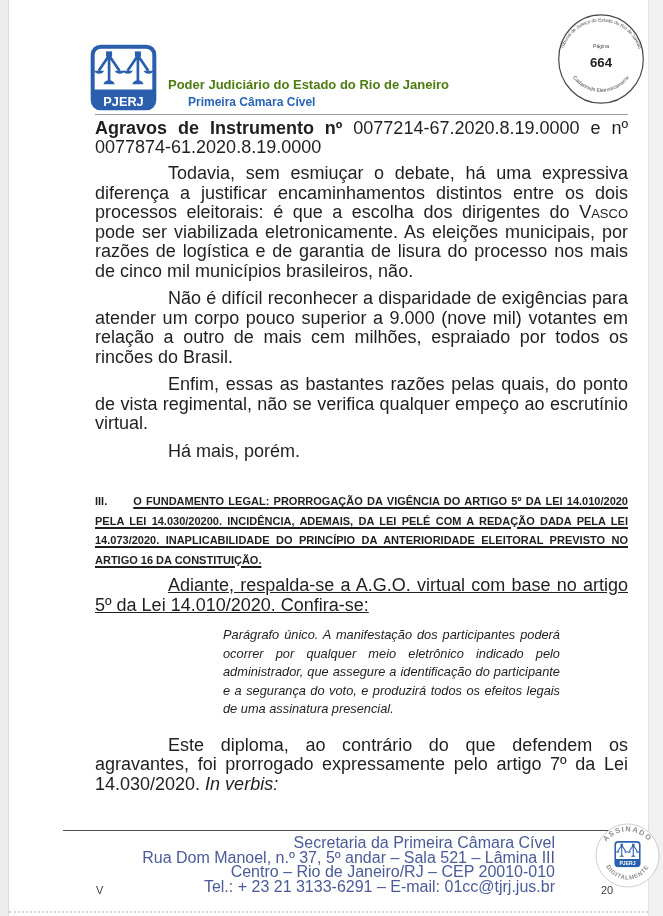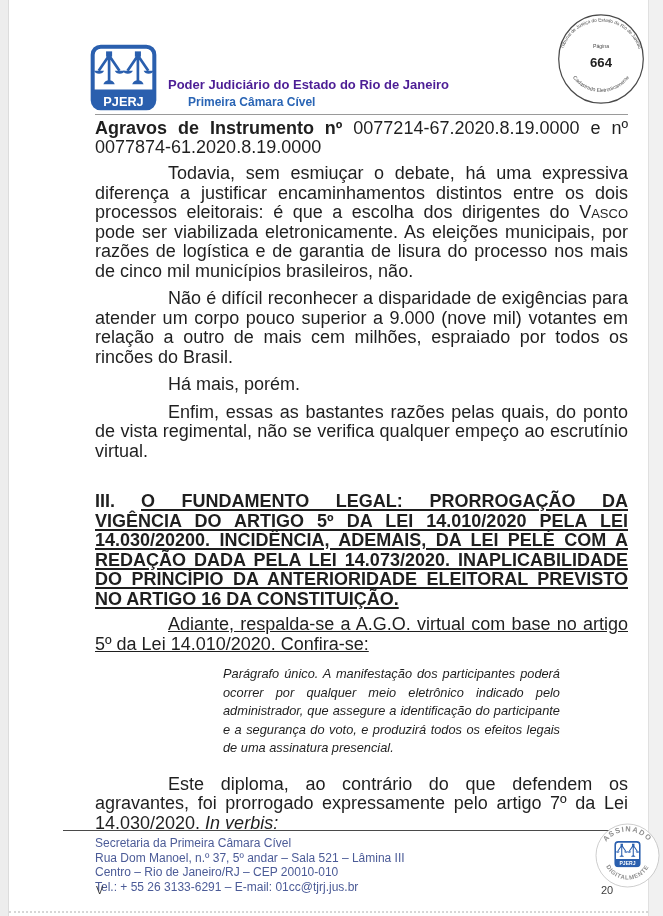--- a/index.html
+++ b/index.html
@@ -8,47 +8,47 @@
     font-family:"Liberation Sans","DejaVu Sans",sans-serif;
     color:#1f1f1f;
   }
   
   .edge-left{position:absolute;left:0;top:0;width:8px;height:916px;background:#ededed;border-right:1px solid #dcdcdc;}
   .edge-right{position:absolute;right:0;top:0;width:14px;height:916px;background:#f1f1f1;border-left:1px solid #e0e0e0;}
   .page-bottom-edge{position:absolute;left:9px;top:911px;width:639px;border-top:2px dotted #d6d6d6;}
 
   
   .logo{position:absolute;left:90px;top:44px;width:67px;height:67px;}
-  .org{position:absolute;left:168px;top:77px;font-size:13px;font-weight:bold;color:#4c1d95;white-space:nowrap;}
+  .org{position:absolute;left:168px;top:77px;font-size:13px;font-weight:bold;color:#4d7c0f;white-space:nowrap;}
   .division{position:absolute;left:168px;top:95px;font-size:12px;font-weight:bold;color:#2a65b5;white-space:nowrap;padding-left:20px;}
   .header-rule{position:absolute;left:95px;top:114px;width:533px;border-top:1px solid #9a9a9a;}
 
   
   .stamp-top{position:absolute;left:554px;top:11px;width:94px;height:96px;}
 
   
   .content{position:absolute;left:95px;top:119px;width:533px;height:712px;overflow:hidden;}
   .case{margin:0;font-size:18px;line-height:18.5px;text-align:justify;}
   .case .b{font-weight:bold;}
   .para{margin:8px 0 0;font-size:18px;line-height:19.5px;text-align:justify;text-indent:73px;}
-  .heading{margin:31px 0 0;font-size:18px;line-height:19.5px;font-weight:bold;text-align:justify;}
+  .heading{margin:31px 0 0;font-size:11px;line-height:19.5px;font-weight:bold;text-align:justify;}
   .heading + .para{margin-top:6px;text-decoration:underline;}
   .heading .prefix{margin-right:26px;}
   .quote{margin:11px 68px 0 128px;font-size:12.8px;line-height:18.5px;text-align:justify;}
   .quote + .quote{margin-top:8px;font-family:Liberation Serif, serif;}
   .quote + .para{margin-top:17px;}
   .it{font-style:italic;}
   .bi{font-style:italic;font-weight:bold;}
   .ul{text-decoration:underline;text-decoration-thickness:1.5px;text-underline-offset:2px;}
   .sc{font-variant:small-caps;}
 
   
   .footer-rule{position:absolute;left:63px;top:830px;width:567px;border-top:1.5px solid #4a4a4a;}
-  .footer-text{position:absolute;left:95px;top:836px;width:460px;text-align:left;
-    font-size:12px;line-height:14.5px;color:#4b5b97;}
+  .footer-text{position:absolute;left:95px;top:836px;width:460px;text-align:right;
+    font-size:16px;line-height:14.5px;color:#4b5b97;}
   .pm{position:absolute;top:884px;font-size:11px;color:#3c3c3c;}
   .pm-left{left:96px;}
   .pm-right{left:601px;}
   .stamp-sig{position:absolute;left:594px;top:822px;width:67px;height:67px;}
 </style>
 </head>
 <body>
 
 <svg width="0" height="0" style="position:absolute" aria-hidden="true">
   <defs>
@@ -99,35 +99,35 @@
   <text font-size="5.5" fill="#4a4a4a" font-family="Liberation Sans, sans-serif">
     <textPath href="#arcBot" startOffset="50%" text-anchor="middle">Cadastrado Eletronicamente</textPath>
   </text>
 </svg>
 
 <div class="content">
   <p class="case"><span class="b">Agravos de Instrumento nº</span><span> </span><span>0077214-67.2020.8.19.0000 e nº 0077874-61.2020.8.19.0000</span></p>
   <div id="doc-body">
       <p class="para"><span>Todavia, sem esmiuçar o debate, há uma expressiva diferença a justificar encaminhamentos distintos entre os dois processos eleitorais: é que a escolha dos dirigentes do </span><span class="sc">Vasco</span><span> pode ser viabilizada eletronicamente. As eleições municipais, por razões de logística e de garantia de lisura do processo nos mais de cinco mil municípios brasileiros, não.</span></p>
       <p class="para"><span>Não é difícil reconhecer a disparidade de exigências para atender um corpo pouco superior a 9.000 (nove mil) votantes em relação a outro de mais cem milhões, espraiado por todos os rincões do Brasil.</span></p>
+      <p class="para"><span>Enfim, essas as bastantes razões pelas quais, do ponto de vista regimental, não se verifica qualquer empeço ao escrutínio virtual.</span></p>
       <p class="para"><span>Há mais, porém.</span></p>
-      <p class="para"><span>Enfim, essas as bastantes razões pelas quais, do ponto de vista regimental, não se verifica qualquer empeço ao escrutínio virtual.</span></p>
       <p class="heading"><span class="prefix">III.</span><span class="ul">O FUNDAMENTO LEGAL: PRORROGAÇÃO DA VIGÊNCIA DO ARTIGO 5º DA LEI 14.010/2020 PELA LEI 14.030/20200. INCIDÊNCIA, ADEMAIS, DA LEI PELÉ COM A REDAÇÃO DADA PELA LEI 14.073/2020. INAPLICABILIDADE DO PRINCÍPIO DA ANTERIORIDADE ELEITORAL PREVISTO NO ARTIGO 16 DA CONSTITUIÇÃO.</span></p>
       <p class="para"><span>Adiante, respalda-se a A.G.O. virtual com base no artigo 5º da Lei 14.010/2020. Confira-se:</span></p>
       <p class="quote"><span class="it">Parágrafo único. A manifestação dos participantes poderá ocorrer por qualquer meio eletrônico indicado pelo administrador, que assegure a identificação do participante e a segurança do voto, e produzirá todos os efeitos legais de uma assinatura presencial.</span></p>
       <p class="para"><span>Este diploma, ao contrário do que defendem os agravantes, foi prorrogado expressamente pelo artigo 7º da Lei 14.030/2020. </span><span class="it">In verbis:</span></p>
     </div>
 </div>
 
 <div class="footer-rule"></div>
 <div class="footer-text">
   <div>Secretaria da Primeira Câmara Cível</div>
   <div>Rua Dom Manoel, n.º 37, 5º andar – Sala 521 – Lâmina III</div>
   <div>Centro – Rio de Janeiro/RJ – CEP 20010-010</div>
-  <div>Tel.: + 55 26 3133-6291 – E-mail: 01cc@tjrj.jus.br</div>
+  <div>Tel.: + 23 21 3133-6291 – E-mail: 01cc@tjrj.jus.br</div>
 </div>
 <div class="pm pm-left">V</div>
 <div class="pm pm-right">20</div>
 
 <svg class="stamp-sig" viewBox="0 0 100 100">
   <defs>
     <path id="sigTop" d="M 10,54 A 40,40 0 0 1 90,54"></path>
     <path id="sigBot" d="M 14,50 A 36,36 0 0 0 86,50"></path>
   </defs>
   <circle cx="50" cy="50" r="47" fill="#ffffff" stroke="#b5b5b5" stroke-width="1"></circle>

